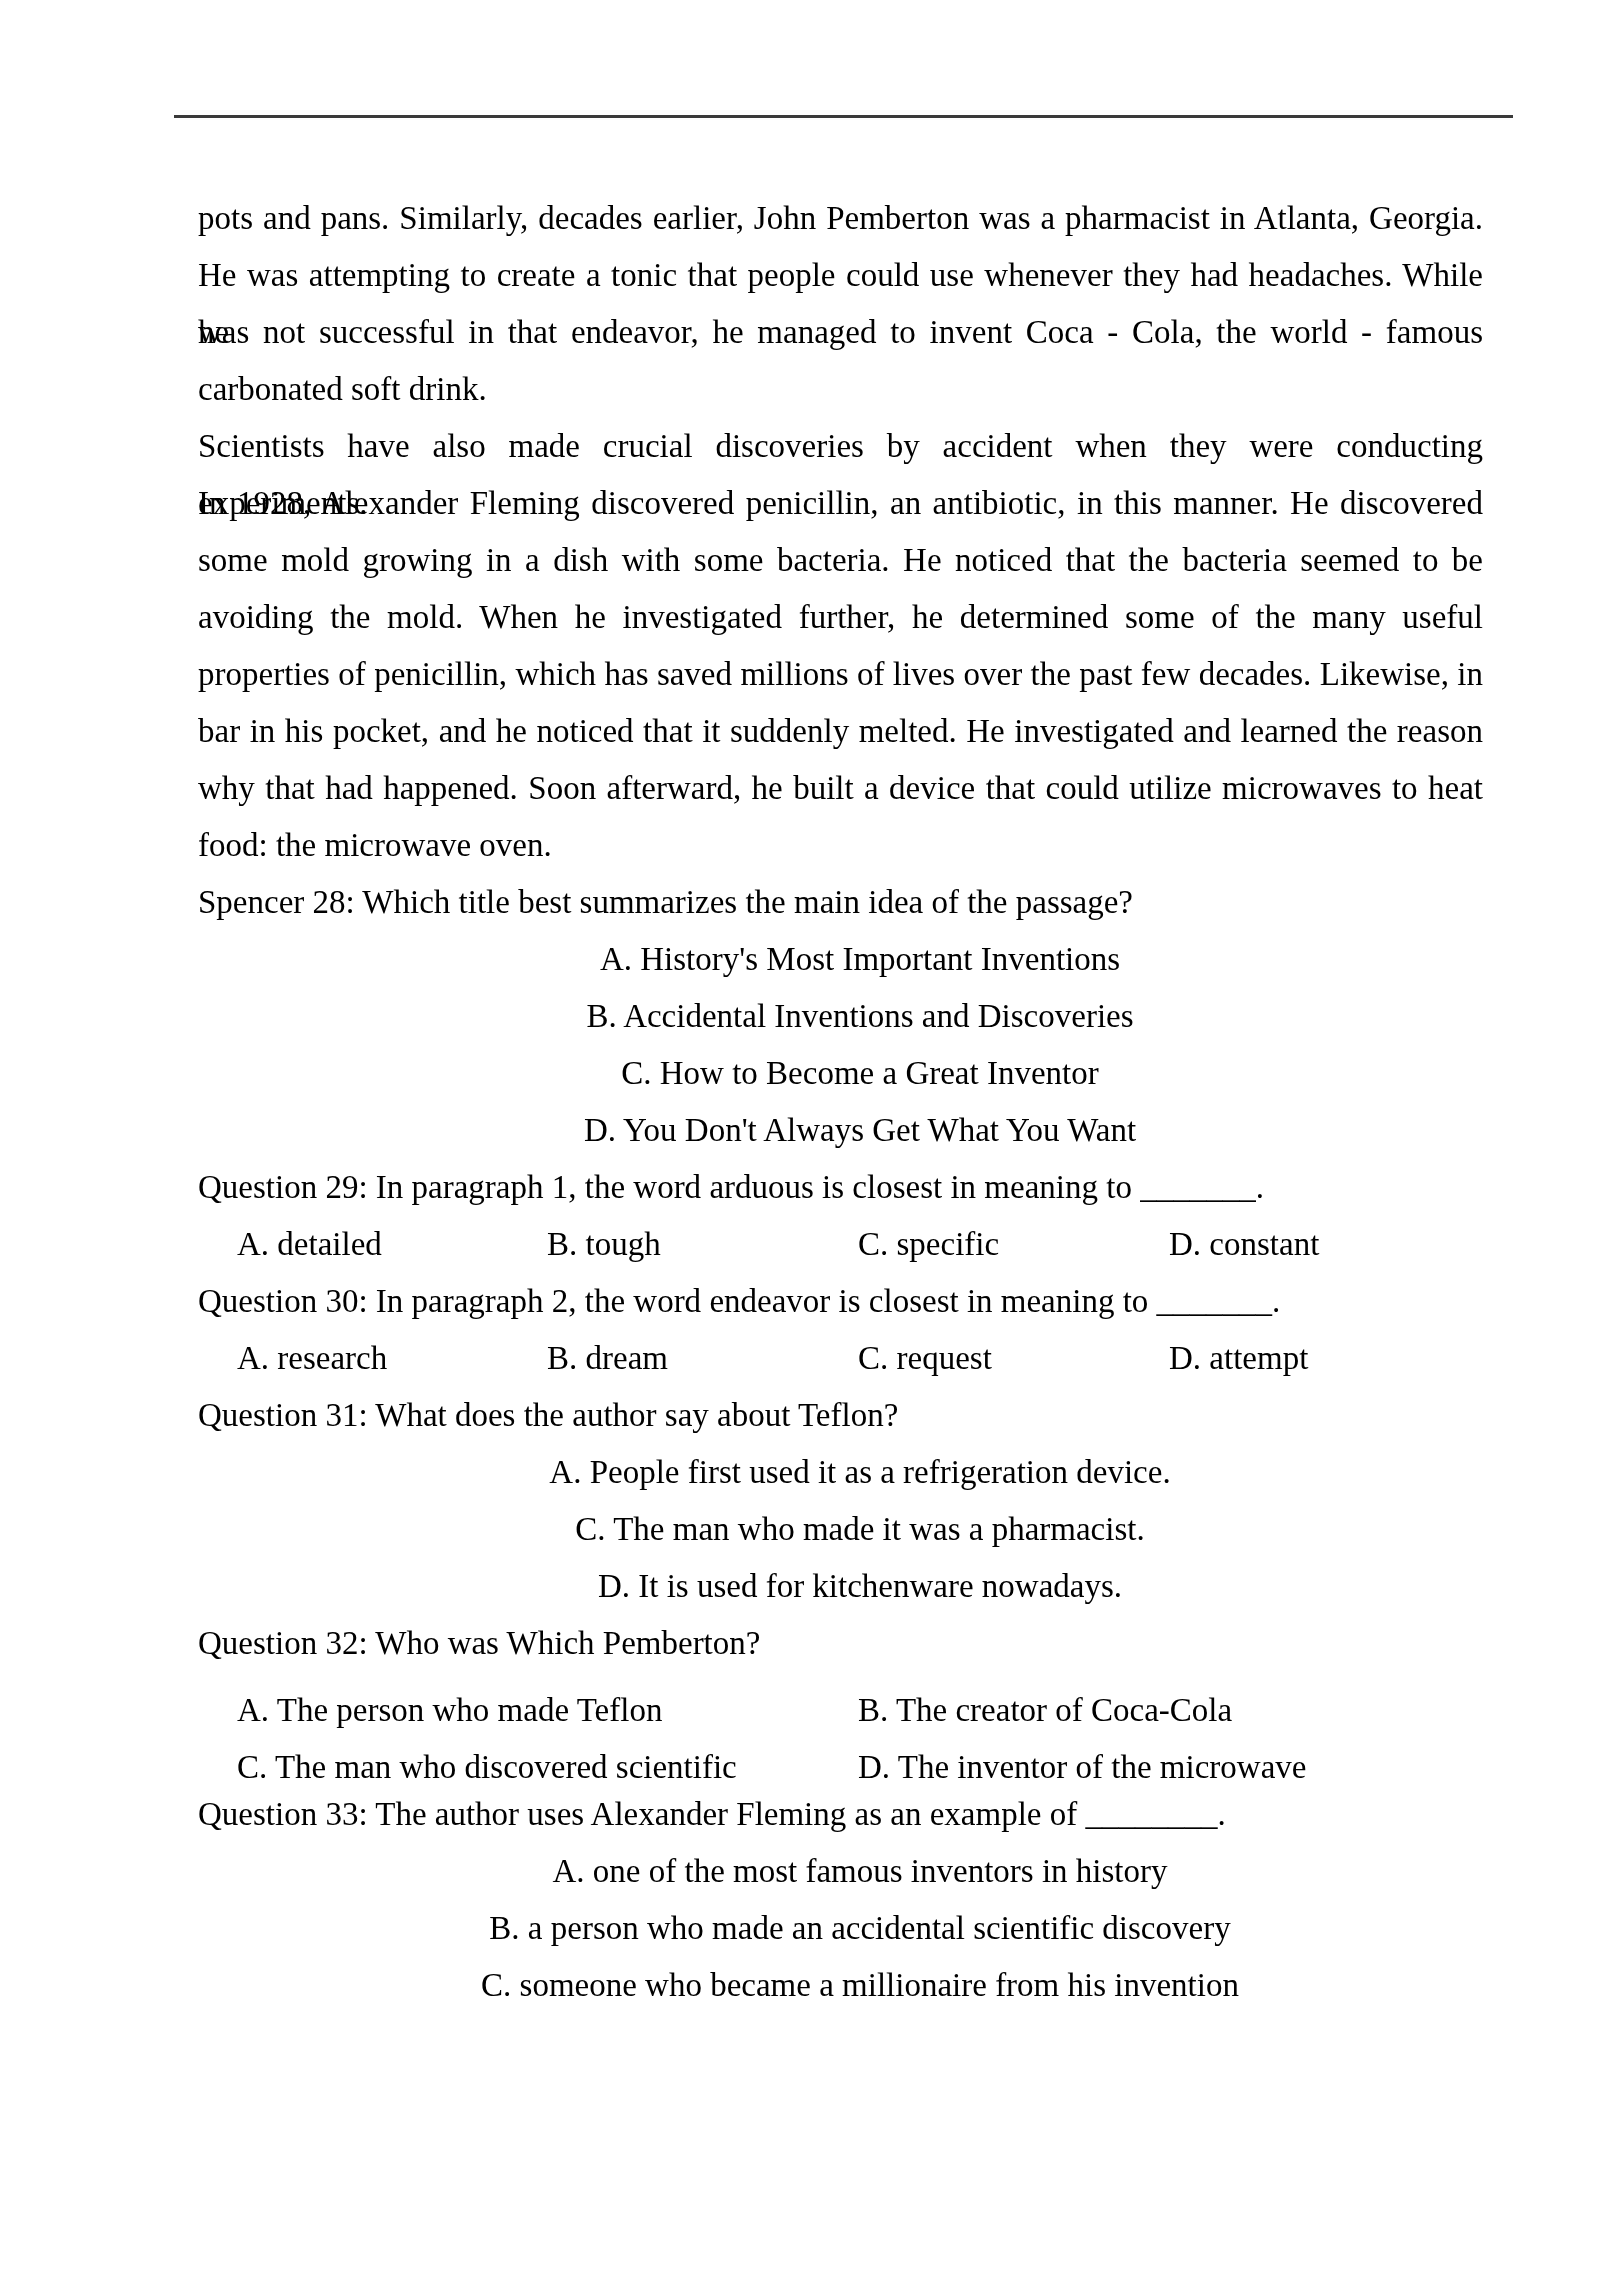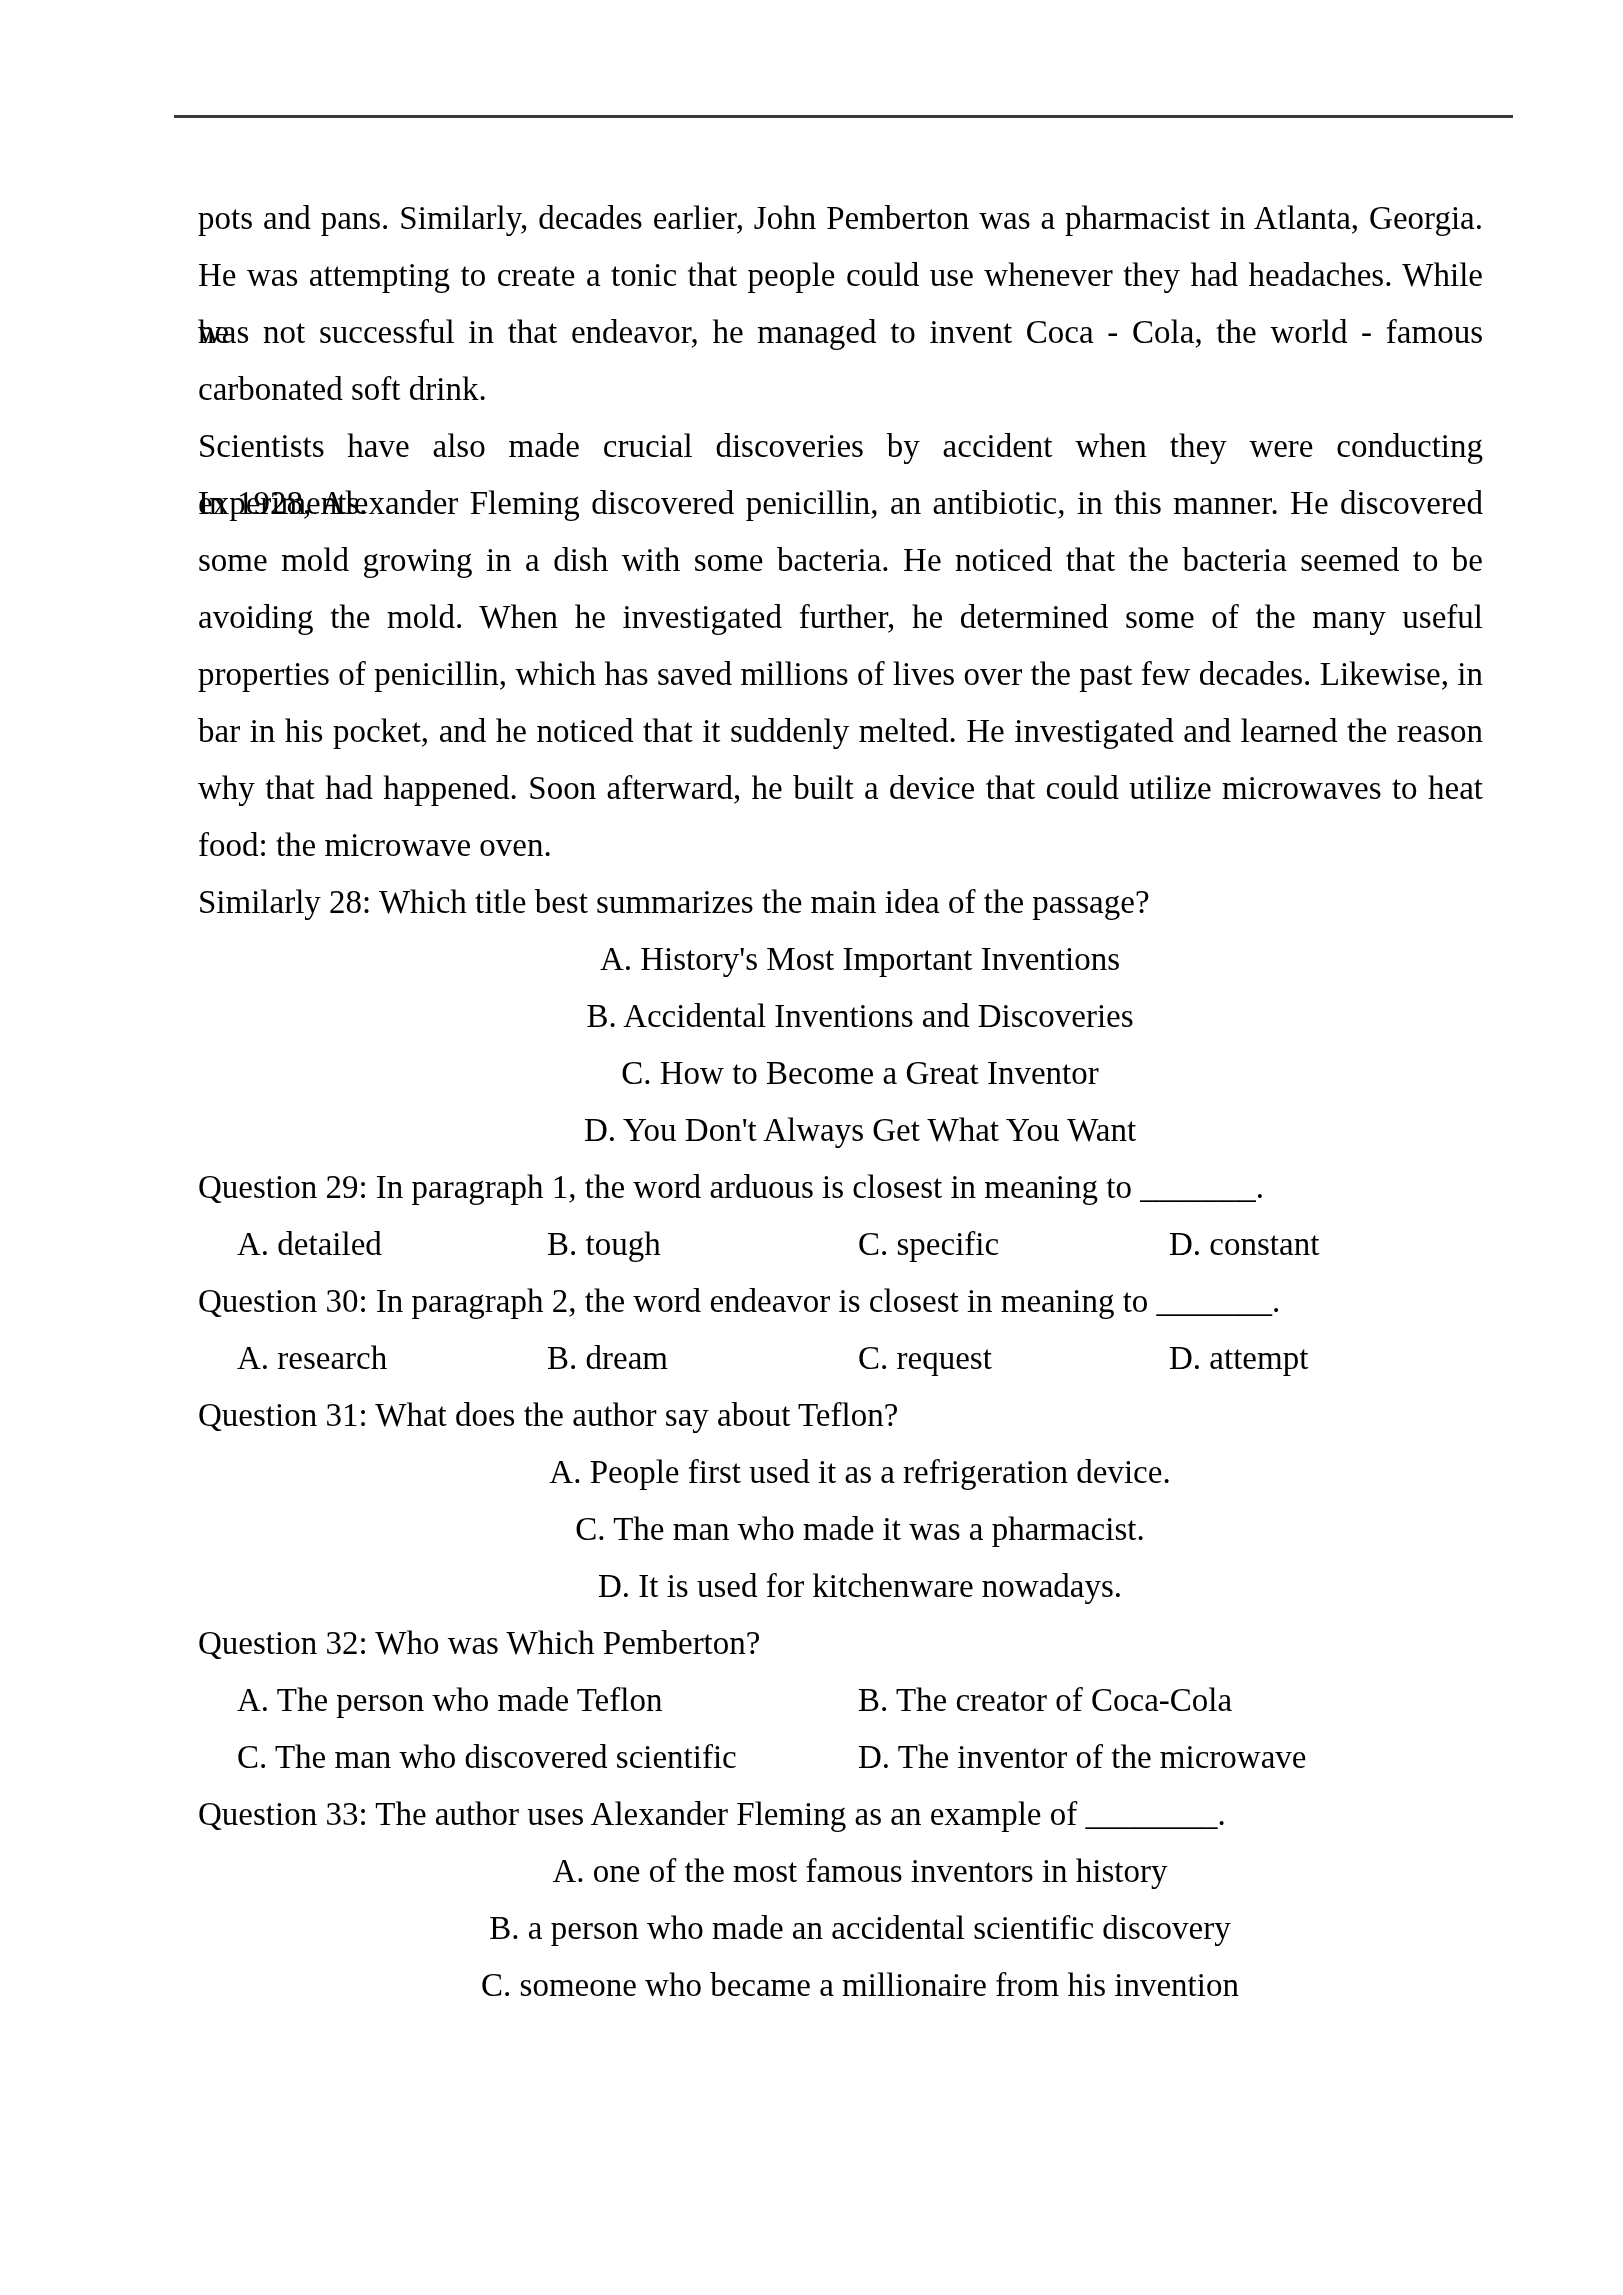--- a/index.html
+++ b/index.html
@@ -7,21 +7,21 @@
          font-family: "Liberation Serif", serif; color: #000; }
   .rule { position: absolute; left: 174px; top: 115px; width: 1339px; height: 2.6px; background: #3a3a3a; }
   .content { position: absolute; left: 198px; top: 190px; width: 1285px;
              font-size: 33px; line-height: 57px; }
   .line { white-space: nowrap; height: 57px; }
   .just { text-align: justify; text-align-last: justify; white-space: normal; }
   .opt { padding-left: 39px; position: relative; text-align: center; }
   .opts4 { position: relative; height: 57px; }
   .opts4 span.col { position: absolute; top: 0; white-space: nowrap; text-align: center; }
   .opts2 { position: relative; height: 57px; }
-  .opts2 span.col { position: absolute; top: 0; white-space: nowrap; text-align: center; }
+  .opts2 span.col { position: absolute; top: 10px; white-space: nowrap; text-align: center; }
   b { font-weight: normal; }
 </style>
 </head>
 <body>
 
 <div class="rule"></div>
 
 <div class="content">
 
   <div class="line just">pots and pans. Similarly, decades earlier, John Pemberton was a pharmacist in Atlanta, Georgia.</div>
@@ -31,21 +31,21 @@
 
   <div class="line just">Scientists have also made crucial discoveries by accident when they were conducting experiments.</div>
   <div class="line just">In 1928, Alexander Fleming discovered penicillin, an antibiotic, in this manner. He discovered</div>
   <div class="line just">some mold growing in a dish with some bacteria. He noticed that the bacteria seemed to be</div>
   <div class="line just">avoiding the mold. When he investigated further, he determined some of the many useful</div>
   <div class="line just">properties of penicillin, which has saved millions of lives over the past few decades. Likewise, in</div>
   <div class="line just">bar in his pocket, and he noticed that it suddenly melted. He investigated and learned the reason</div>
   <div class="line just">why that had happened. Soon afterward, he built a device that could utilize microwaves to heat</div>
   <div class="line">food: the microwave oven.</div>
 
-  <div class="line"><b>Similarly 28:</b><span> Which title best summarizes the main idea of the passage?</span></div>
+  <div class="line"><b>Spencer 28:</b><span> Which title best summarizes the main idea of the passage?</span></div>
   <div class="line opt"><b>A.</b><span> History's Most Important Inventions</span></div>
   <div class="line opt"><b>B.</b><span> Accidental Inventions and Discoveries</span></div>
   <div class="line opt"><b>C.</b><span> How to Become a Great Inventor</span></div>
   <div class="line opt"><b>D.</b><span> You Don't Always Get What You Want</span></div>
 
   <div class="line"><b>Question 29:</b><span> In paragraph 1, the word </span><b>arduous</b><span> is closest in meaning to _______.</span></div>
   <div class="opts4">
     <span class="col" style="left:39px"><b>A.</b><span> detailed</span></span>
     <span class="col" style="left:349px"><b>B.</b><span> tough</span></span>
     <span class="col" style="left:660px"><b>C.</b><span> specific</span></span>

